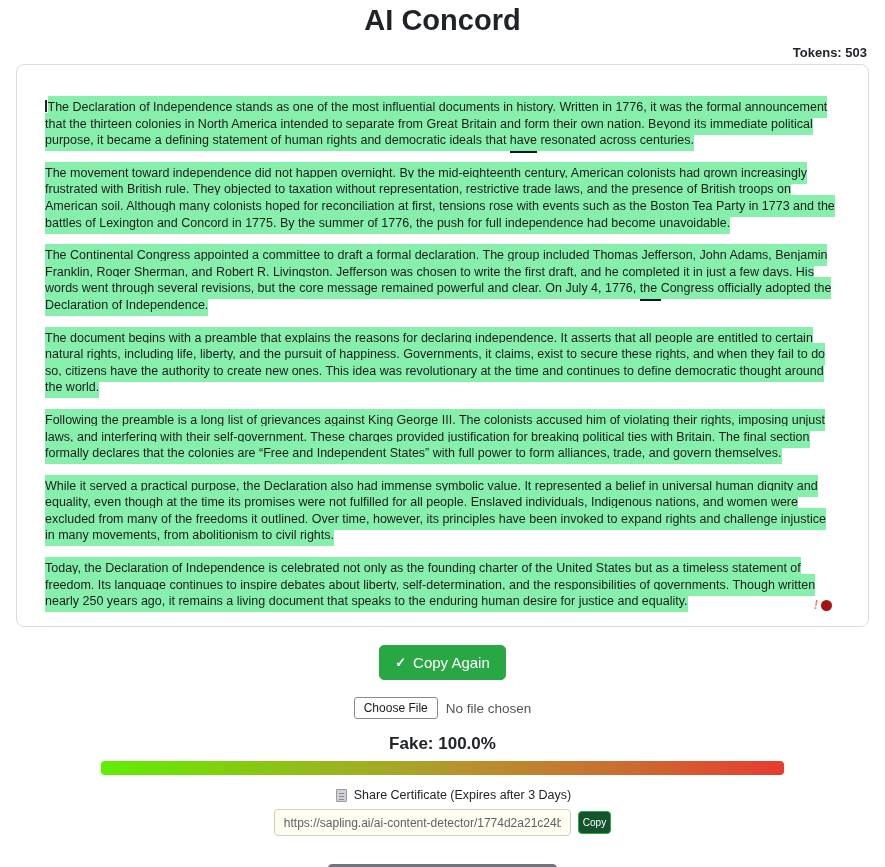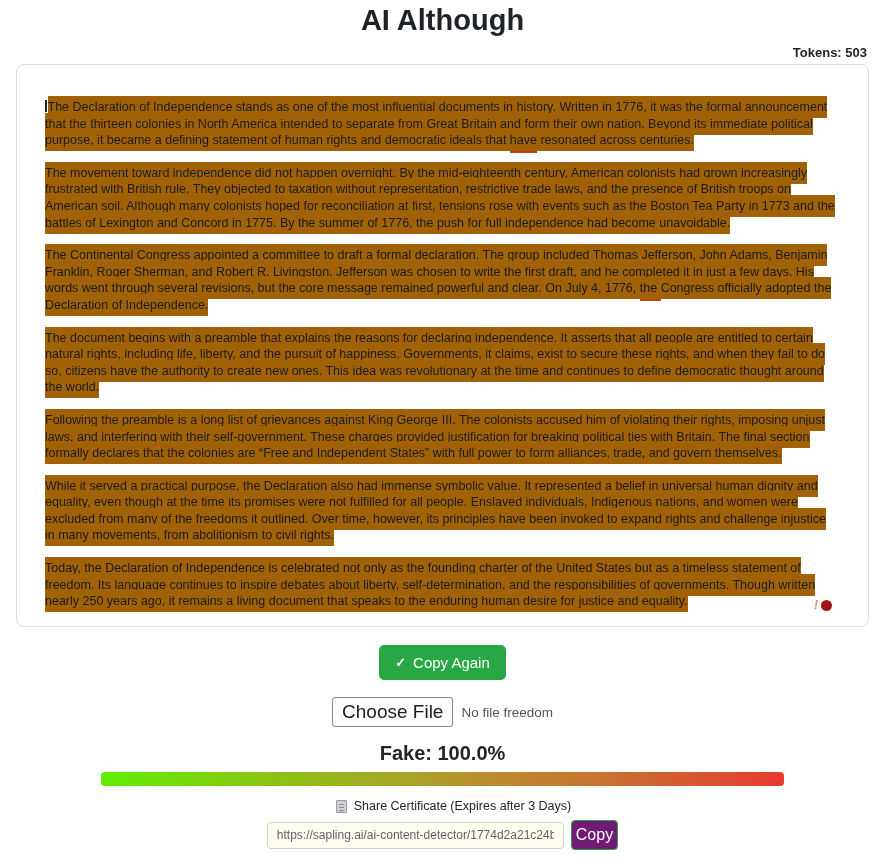--- a/index.html
+++ b/index.html
@@ -34,24 +34,24 @@
     padding: 34px 32px 0 28px;
     overflow: hidden;
   }
   .editor p {
     margin: 0 0 16px 0;
     font-size: 12.5px;
     line-height: 16.6px;
     color: #1c1c1c;
   }
   .hl {
-    background: #a16207;
+    background: #86efac;
     padding: 4px 0;
   }
-  .u-red { border-bottom: 2px solid #c2410c; }
+  .u-red { border-bottom: 2px solid #0f172a; }
   .u-orange { border-bottom: 2px solid #be185d; }
   .caret {
     display: inline-block;
     width: 1.5px; height: 12px;
     background: #222;
     vertical-align: -1px;
     margin-right: 1px;
   }
   .error-badge {
     position: absolute;
@@ -75,26 +75,26 @@
     padding: 8px 15px; cursor: pointer;
   }
   .check-glyph { font-size: 13px; font-weight: 700; }
   .file-row {
     display: flex; justify-content: center; align-items: center;
     margin-top: 17px; font-size: 13.5px;
   }
   .file-btn {
     border: 1px solid #8a8a8a; border-radius: 3px;
     background: #fdfdfd; color: #1c1c1c;
-    font-size: 19px; font-family: inherit;
+    font-size: 12px; font-family: inherit;
     padding: 3px 9px; cursor: pointer;
   }
   .file-status { color: #555; margin-left: 8px; }
   .fake-label {
-    text-align: center; font-weight: 700; font-size: 20px;
+    text-align: center; font-weight: 700; font-size: 17px;
     margin-top: 15px;
   }
   .gradient-bar {
     width: 683px; height: 14px;
     margin: 7px auto 0 auto;
     border-radius: 4px;
     background: linear-gradient(to right,
       #5fee01 0%, #8cc414 25%, #a8a428 45%, #b98f2e 55%, #c96f30 75%, #e83b31 100%);
   }
   .share-row {
@@ -117,38 +117,38 @@
     margin-top: 7px;
   }
   .url-input {
     width: 297px; height: 27px;
     border: 1px solid #cfcfc2; border-radius: 4px;
     background: #fffdf0; color: #5f6368;
     font-size: 12px; font-family: inherit;
     padding: 0 9px;
   }
   .btn-copy {
-    background: #701a75; color: #fff;
+    background: #14532d; color: #fff;
     border: 1px solid #28a745; border-radius: 4px;
-    font-size: 16px; font-family: inherit;
+    font-size: 10px; font-family: inherit;
     padding: 5px 4px; cursor: pointer;
   }
   .btn-perplexity {
     display: block;
     margin: 28px auto 0 auto;
     background: #6c757d; color: #fff;
     border: 1px solid #6c757d; border-radius: 4px;
     font-size: 13.5px; font-family: inherit;
     padding: 8px 12px; cursor: pointer;
   }
 </style>
 </head>
 <body>
 
-<h1 class="page-title">AI Although</h1>
+<h1 class="page-title">AI Concord</h1>
 
 <div class="tokens">Tokens: 503</div>
 
 <div class="editor">
   <p><span class="caret"></span><span class="hl">The Declaration of Independence stands as one of the most influential documents in history. Written in 1776, it was the formal announcement that the thirteen colonies in North America intended to separate from Great Britain and form their own nation. Beyond its immediate political purpose, it became a defining statement of human rights and democratic ideals that </span><span class="hl u-red">have</span><span class="hl"> resonated across centuries.</span></p>
 
   <p><span class="hl">The movement toward independence did not happen overnight. By the mid-eighteenth century, American colonists had grown increasingly frustrated with British rule. They objected to taxation without representation, restrictive trade laws, and the presence of British troops on American soil. Although many colonists </span><span class="hl u-orange">hoped for</span><span class="hl"> </span><span class="hl u-orange">reconciliation at first</span><span class="hl">, tensions rose with events such as the Boston Tea Party in 1773 and the battles of Lexington and Concord in 1775. By the summer of 1776, the push for full independence had become unavoidable.</span></p>
 
   <p><span class="hl">The Continental Congress appointed a committee to draft a formal declaration. The group included Thomas Jefferson, John Adams, Benjamin Franklin, Roger Sherman, and Robert R. Livingston. Jefferson was chosen to write the first draft, and he completed it in just a few days. His words went through several revisions, but the core message remained powerful and clear. On July 4, 1776, </span><span class="hl u-red">the </span><span class="hl">Congress officially adopted the Declaration of Independence.</span></p>
 
@@ -168,21 +168,21 @@
 
 <div class="center-col">
   <button class="btn-check">
     <span class="check-glyph">✓</span>
     <span>Copy Again</span>
   </button>
 </div>
 
 <div class="file-row">
   <button class="file-btn">Choose File</button>
-  <span class="file-status">No file freedom</span>
+  <span class="file-status">No file chosen</span>
 </div>
 
 <div class="fake-label">Fake: 100.0%</div>
 
 <div class="gradient-bar"></div>
 
 <div class="share-row">
   <span class="cert-icon"></span>
   <span>Share Certificate (Expires after 3 Days)</span>
 </div>

